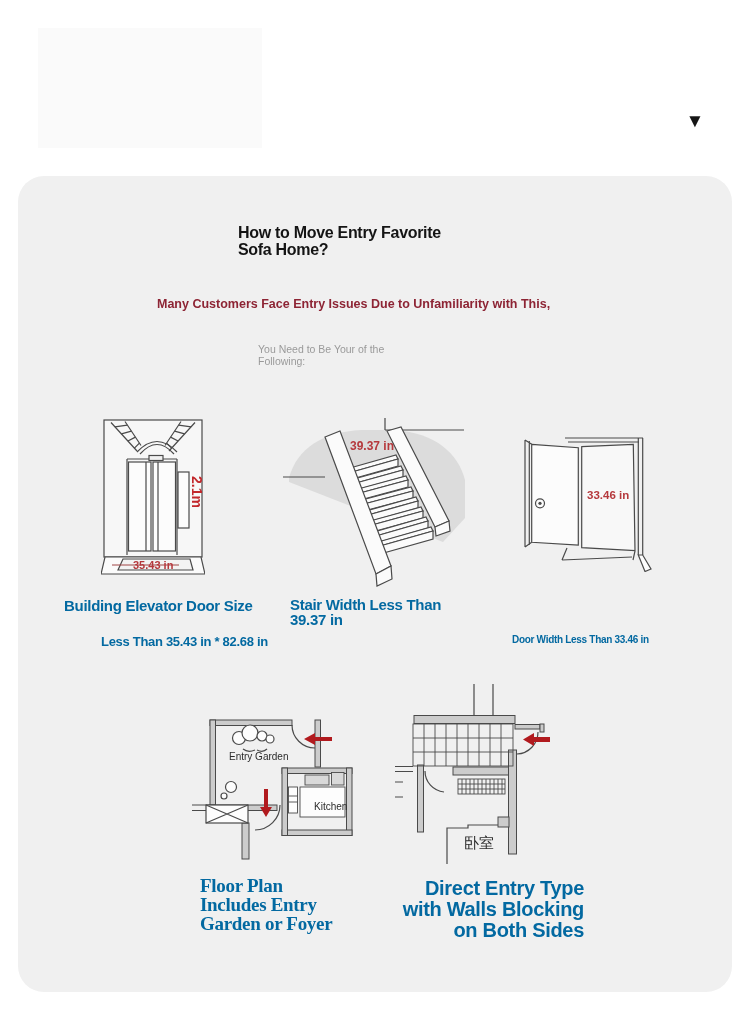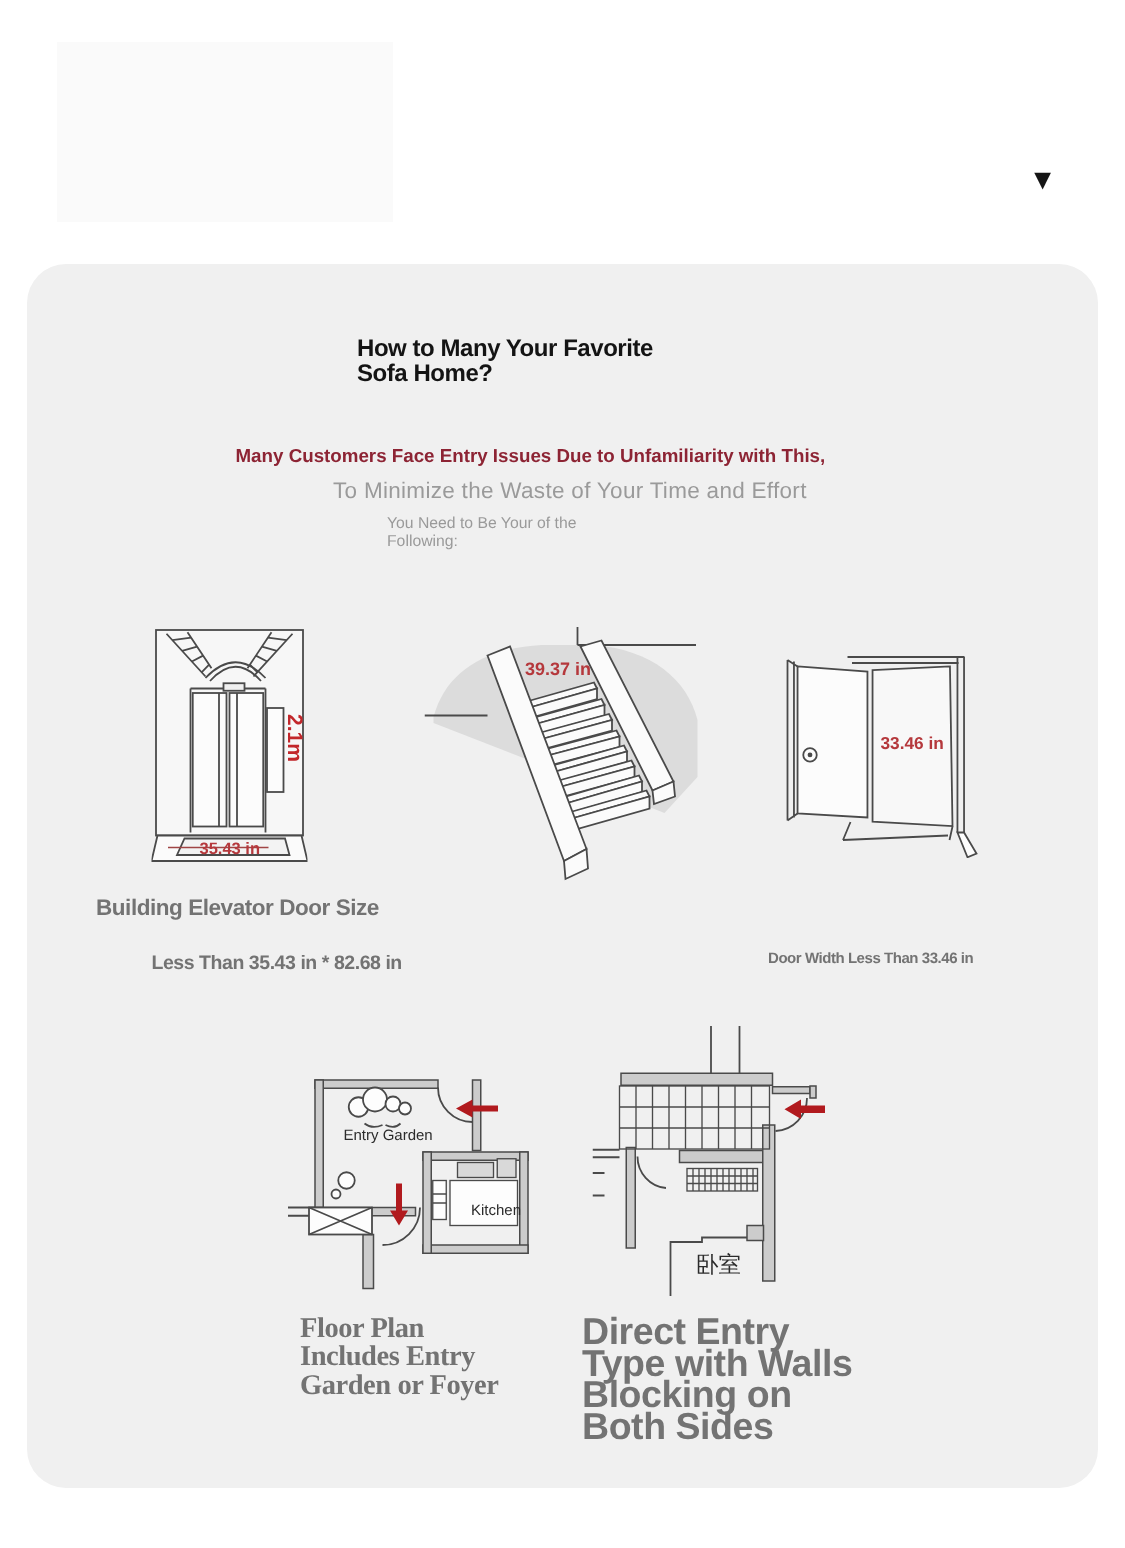--- a/index.html
+++ b/index.html
@@ -15,46 +15,45 @@
   
   #info-card{left:18px;top:176px;width:714px;height:816px;background:#f0f0f0;border-radius:26px;}
   .intro-heading{left:238px;top:224px;width:228px;font-size:16px;line-height:17px;font-weight:700;
                  letter-spacing:-0.3px;color:#141414;}
   .intro-body{left:106px;top:270px;width:480px;font-size:11px;line-height:13.5px;color:#9a9a9a;}
   .intro-warning{left:157px;top:297px;white-space:nowrap;font-size:12.5px;font-weight:700;color:#8d2434;}
   .intro-sub{left:222px;top:319px;white-space:nowrap;font-size:15px;font-weight:500;color:#9a9a9a;
              letter-spacing:0.2px;}
   .intro-note{left:258px;top:343px;width:152px;font-size:10.5px;line-height:12px;color:#9a9a9a;}
   
-  .cap{font-weight:700;color:#737373;letter-spacing:-0.3px;}
+  .cap{font-weight:700;color:#0369a1;letter-spacing:-0.3px;}
   #cap-elevator{left:64px;top:597px;font-size:15px;white-space:nowrap;}
   #cap-elevator-sub{left:80px;top:634px;font-size:13px;white-space:nowrap;padding-left:21px;}
   #cap-stairs{left:290px;top:597px;width:178px;font-size:15px;line-height:15px;}
   #cap-door{left:512px;top:632px;width:178px;font-size:10px;line-height:15px;}
   
   #cap-plan1{left:200px;top:876px;width:148px;font-size:19px;line-height:19px;font-family:Liberation Serif, serif;}
-  #cap-plan2{left:388px;top:878px;width:196px;font-size:25px;line-height:21px;}
+  #cap-plan2{left:388px;top:878px;width:196px;font-size:20px;line-height:21px;text-align:right;}
   svg{display:block;}
   svg text{font-family:"Liberation Sans", sans-serif;}
 </style>
 </head>
 <body>
 
 <div id="page">
 
   <div class="abs" id="title-box"></div>
   <button class="abs" id="collapse-btn">
     <span>▼</span>
   </button>
 
   <div class="abs" id="info-card"></div>
 
-  <div class="abs intro-heading">How to Many Your Favorite Sofa Home?</div>
+  <div class="abs intro-heading">How to Move Entry Favorite Sofa Home?</div>
   <div class="abs intro-warning">Many Customers Face Entry Issues Due to Unfamiliarity with This,</div>
-  <div class="abs intro-sub">To Minimize the Waste of Your Time and Effort</div>
   <div class="abs intro-note">You Need to Be Your of the Following:</div>
 
   <svg class="abs" style="left:101px;top:416px" width="104" height="162" viewBox="0 0 104 162">
     <g fill="none" stroke="#4a4a4a" stroke-width="1.2">
       <rect x="3" y="4" width="98" height="137" fill="#f7f7f7"></rect>
 
       <path d="M 10,6.5 L 36,35 M 24,5.5 L 40,29.5"></path>
       <path d="M 13.9,10.8 L 26.4,9.1 M 20.4,17.9 L 30.4,15.1 M 26.9,25 L 34.4,21.1 M 33.4,32.2 L 38.4,27.1"></path>
 
       <path d="M 94,6.5 L 68,35 M 80,5.5 L 64,29.5"></path>
@@ -126,20 +125,21 @@
       <polygon points="18.7,18.3 65.3,21.7 65.3,119 18.7,116.3" fill="#fcfcfc"></polygon>
       <path d="M 12,14 L 12,121 M 16.3,15 L 16.3,119 M 12,14 L 18.7,18.3 M 12,121 L 18.7,116.3"></path>
       <circle cx="27" cy="77.3" r="4.5"></circle>
       <circle cx="27" cy="77.3" r="1.6" fill="#4a4a4a" stroke="none"></circle>
     </g>
     <text x="74" y="73" font-size="11.5" font-weight="700" fill="#b5383c">33.46 in</text>
   </svg>
 
   <div class="abs cap" id="cap-elevator">Building Elevator Door Size</div>
   <div class="abs cap" id="cap-elevator-sub">Less Than 35.43 in * 82.68 in</div>
+  <div class="abs cap" id="cap-stairs">Stair Width Less Than 39.37 in</div>
   <div class="abs cap" id="cap-door">Door Width Less Than 33.46 in</div>
 
   <svg class="abs" style="left:183px;top:690px" width="196" height="180" viewBox="0 0 196 180">
     <g fill="#cccccc" stroke="#4a4a4a" stroke-width="1">
       <rect x="27" y="30" width="82" height="5.5"></rect>
       <rect x="132" y="30" width="5.5" height="47"></rect>
       <rect x="27" y="30" width="5.5" height="85"></rect>
       <rect x="27" y="115" width="67" height="5.5"></rect>
       <rect x="59" y="133" width="7" height="36"></rect>
       <rect x="99" y="78" width="70" height="5.5"></rect>

